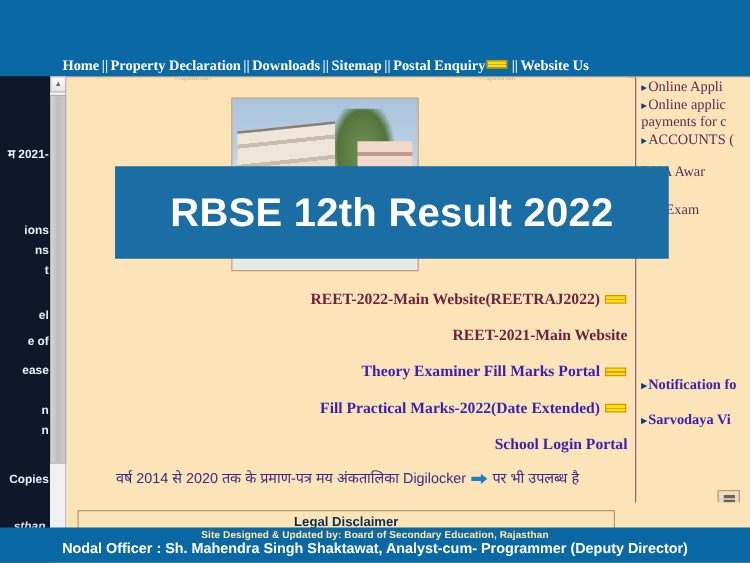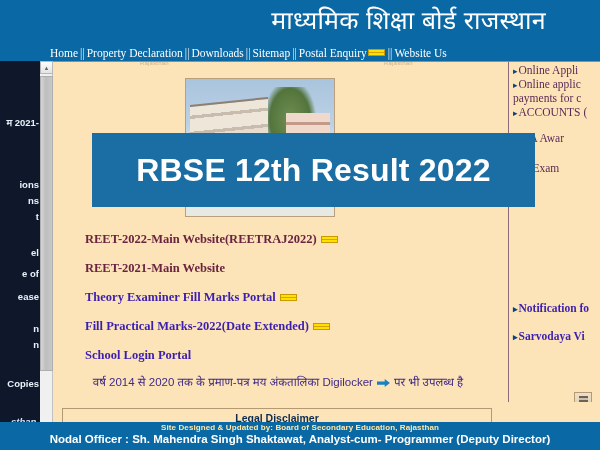--- a/index.html
+++ b/index.html
@@ -28,21 +28,21 @@
   .topnav {
     position: absolute; left: 0; top: 46px; width: 600px; height: 15px;
     background: #0a68a4;
     white-space: nowrap;
     padding-left: 50px;
     font-size: 11.5px;
   }
   .topnav a, .topnav span.sep {
     color: #ffffff; text-decoration: none;
     font-family: "Liberation Serif", serif;
-    font-weight: 400; font-size: 11.5px;
+    font-weight: 700; font-size: 11.5px;
     vertical-align: top; line-height: 14px; text-align: center;
   }
   .topnav a { display: inline-block; }
   .topnav span.sep { opacity: .92; padding: 0 2px; display: inline-block; }
   .newgif {
     display: inline-block; width: 17px; height: 7px;
     background: linear-gradient(#ffe000 0 40%, #d8a200 40% 62%, #ffe000 62% 100%);
     border: 1px solid #c99a00;
     vertical-align: middle; margin: 0 1px 2px 1px;
   }
@@ -129,21 +129,21 @@
       radial-gradient(ellipse at 66% 100%, #2a3040 0 34%, rgba(0,0,0,0) 36%),
       linear-gradient(#8fa38c, #7d9179);
   }
   .bp-ground {
     position: absolute; left: 0; bottom: 0; width: 100%; height: 34px;
     background: linear-gradient(#9fae9a 0 26%, #cfd4cb 26% 60%, #e6e9e4 60% 100%);
   }
 
   .links-list {
     position: absolute; left: 0; top: 170px; width: 448px;
-    text-align: left;
+    text-align: right;
     padding-left: 31px;
   }
   .site-link {
     display: block; margin: 0 auto 14px auto;
     color: #3b1fb0; text-decoration: none;
     font-family: "Liberation Serif", serif;
     font-weight: 700; font-size: 12.5px;
     white-space: nowrap;
   }
   .site-link.maroon { color: #6b2340; }
@@ -221,23 +221,20 @@
   .footer-line2 {
     color: #ffffff; font-family: "Liberation Sans", sans-serif;
     font-size: 11.5px; font-weight: 700; margin-top: 1px;
   }
 </style>
 </head>
 <body>
 
 <div id="page">
 
-  <div class="site-header">
-    <div class="site-title">माध्यमिक शिक्षा बोर्ड राजस्थान</div>
-  </div>
 
   <div class="topnav" id="topnav"><a>Home</a><span class="sep"> || </span><a>Property Declaration</a><span class="sep"> || </span><a>Downloads</a><span class="sep"> || </span><a>Sitemap</a><span class="sep"> || </span><a>Postal Enquiry</a><span class="newgif"></span><span class="sep"> || </span><a>Website Us</a></div>
 
   <div class="frame-outer"></div>
 
   <div class="left-col" id="leftcol">
       <div class="lc-line" style="top: 55px;">म 2021-</div>
       <div class="lc-line" style="top: 118px;">ions</div>
       <div class="lc-line" style="top: 134px;">ns</div>
       <div class="lc-line" style="top: 150px;">t</div>

